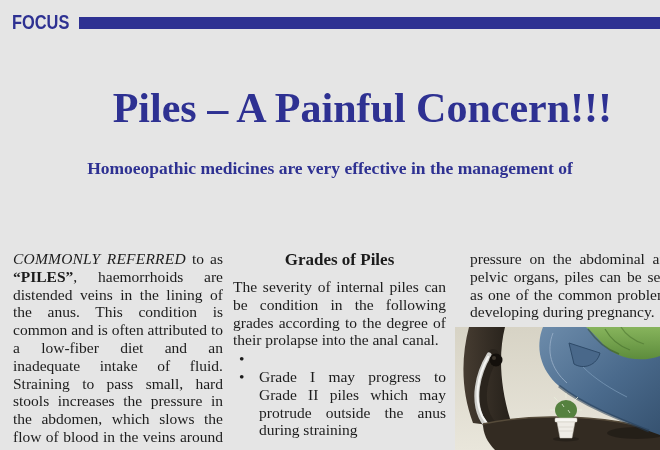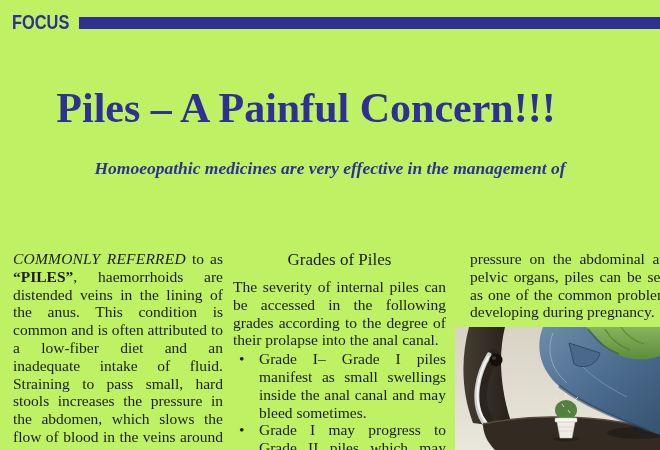--- a/index.html
+++ b/index.html
@@ -4,64 +4,63 @@
 <style>
   :root{
     --blue:#2e3192;
     --ink:#1c1c1c;
   }
   html,body{margin:0;padding:0;}
   body{background:#fff;}
   .page{
     position:relative;
     width:660px;height:450px;
-    background:#bef264;
+    background:#e5e5e5;
     overflow:hidden;
     font-family:"Liberation Serif",serif;
     color:var(--ink);
   }
   
   .kicker{
     position:absolute;left:12px;top:11px;
     font-family:"Liberation Sans",sans-serif;
     font-weight:bold;font-size:21px;line-height:21px;
     color:var(--blue);
     transform:scaleX(.78);transform-origin:0 50%;
     white-space:nowrap;
   }
   .kicker-bar{
     position:absolute;left:79px;top:17px;
     width:581px;height:12px;background:var(--blue);
   }
   
   .title{
     position:absolute;left:0;top:56px;width:612px;
-    text-align:center;font-weight:bold;font-size:42px;line-height:48px;
+    text-align:right;font-weight:bold;font-size:42px;line-height:48px;
     color:var(--blue);white-space:nowrap;
   }
   .subtitle{
     position:absolute;left:30px;top:155px;width:600px;
     text-align:center;font-weight:bold;font-size:17.5px;line-height:26px;
     color:var(--blue);
-    font-style:italic;
   }
   
   .col{
     position:absolute;top:250px;
     font-size:15.5px;line-height:17.8px;
     text-align:justify;color:var(--ink);
   }
   .col p{margin:0;}
   .col-1{left:13px;width:210px;}
   .col-2{left:233px;width:213px;}
   .col-3{left:470px;width:205px;}
   .lead-caps{letter-spacing:.2px;font-style:italic;}
   .grades-heading{
     margin:0 0 8px 0;text-align:center;
-    font-weight:normal;font-size:17px;line-height:20px;
+    font-weight:bold;font-size:17px;line-height:20px;
   }
   .bullet-list{margin:1px 0 0 0;padding:0;list-style:none;}
   .bullet{display:flex;}
   .bullet-marker{flex:0 0 26px;padding-left:6px;box-sizing:border-box;text-align:left;}
   .bullet-text{flex:1;text-align:justify;}
   
   .photo{
     position:absolute;left:455px;top:327px;width:205px;height:123px;
     overflow:hidden;
   }
@@ -79,25 +78,24 @@
   <div class="subtitle">
     <div>Homoeopathic medicines are very effective in the management of</div>
   </div>
 
   <div class="col col-1">
     <p><span class="lead-caps">COMMONLY REFERRED</span><span> to as </span><strong>“PILES”</strong><span>, haemorrhoids are distended veins in the lining of the anus. This condition is common and is often attributed to a low-fiber diet and an inadequate intake of fluid. Straining to pass small, hard stools increases the pressure in the abdomen, which slows the flow of blood in the veins around the anus. Repeated straining produces the distended veins known as piles.</span></p>
   </div>
 
   <div class="col col-2">
     <h2 class="grades-heading">Grades of Piles</h2>
-    <p>The severity of internal piles can be accessed in the following grades according to the degree of their prolapse into the anal canal.</p>
+    <p>The severity of internal piles can be condition in the following grades according to the degree of their prolapse into the anal canal.</p>
     <ul class="bullet-list">
       <li class="bullet">
         <span class="bullet-marker">•</span>
-        <span class="bullet-text">Grade I– Grade I piles manifest as small swellings inside the anal canal and may bleed sometimes.</span>
       </li>
       <li class="bullet">
         <span class="bullet-marker">•</span>
         <span class="bullet-text">Grade I may progress to Grade II piles which may protrude outside the anus during straining</span>
       </li>
     </ul>
   </div>
 
   <div class="col col-3">
     <p>pressure on the abdominal and pelvic organs, piles can be seen as one of the common problems developing during pregnancy.</p>

